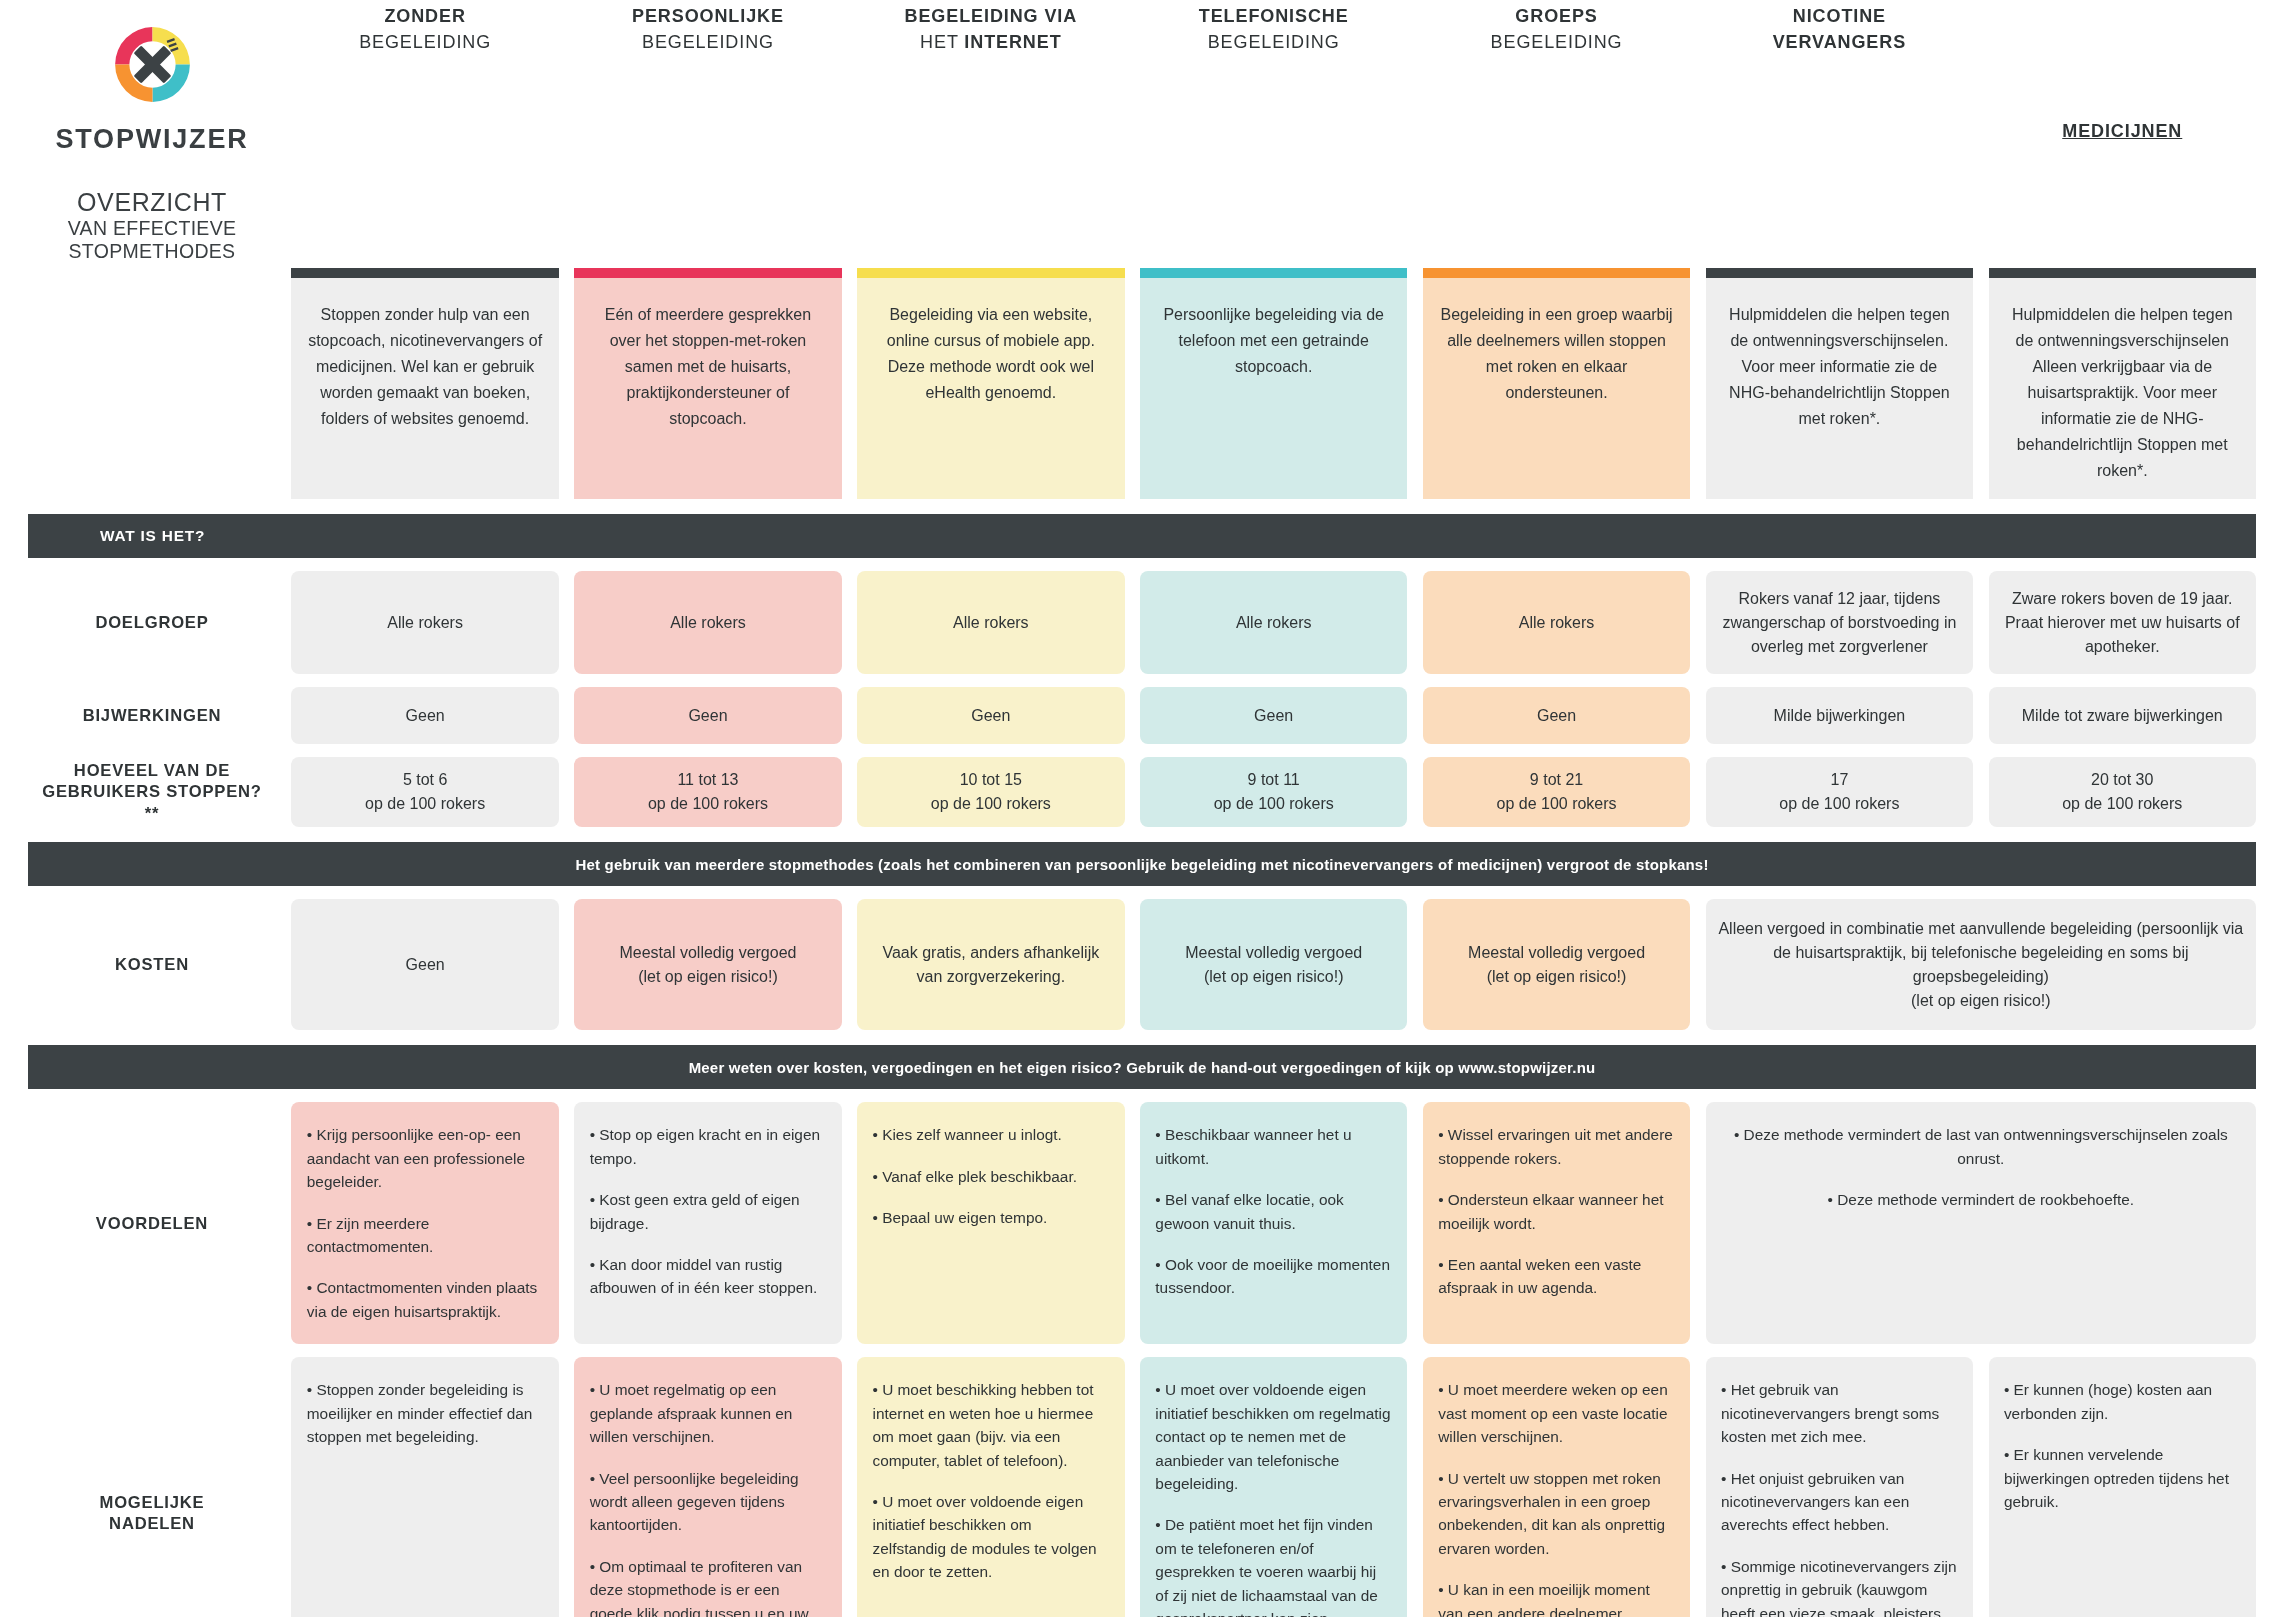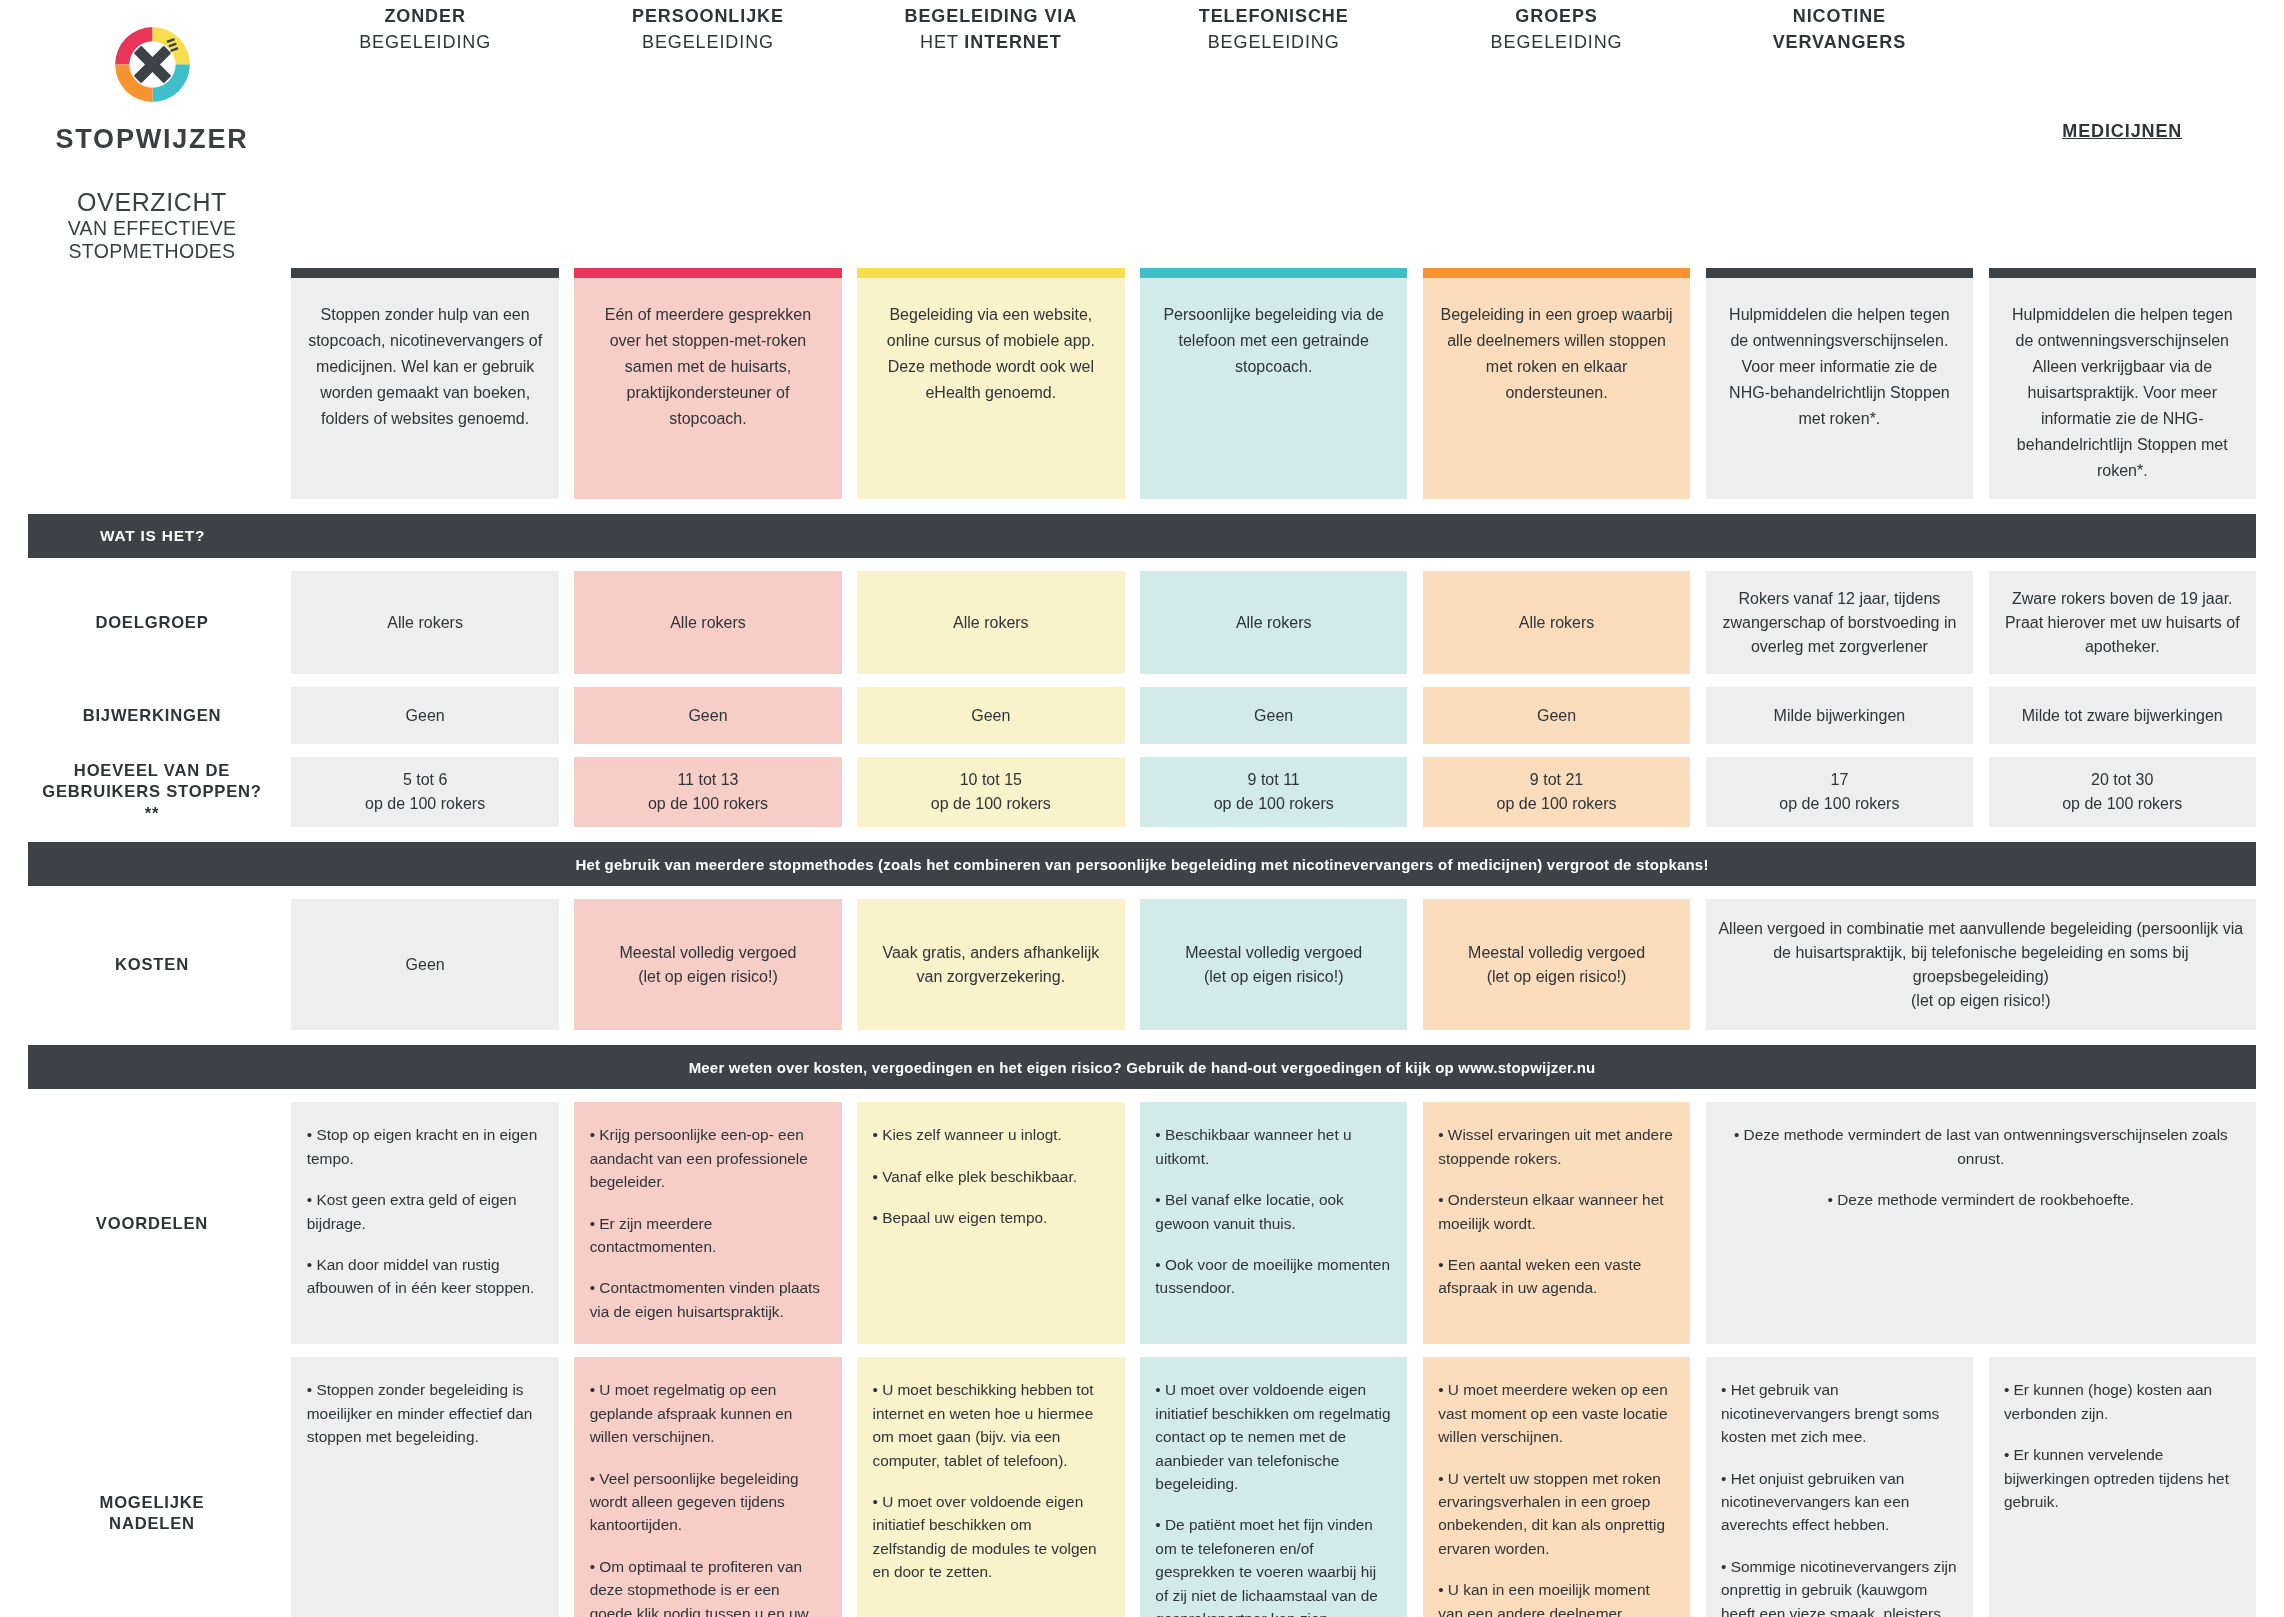--- a/index.html
+++ b/index.html
@@ -64,21 +64,21 @@
   
   .datarow{margin-top:13px;align-items:stretch;}
   .rowlabel{
     display:flex;align-items:center;justify-content:center;text-align:center;
     font-size:16.6px;font-weight:bold;letter-spacing:0.8px;line-height:1.3;color:#2f3436;
     padding:0 7px;box-sizing:border-box;
   }
   .cell{
     display:flex;align-items:center;justify-content:center;text-align:center;
     font-size:16px;line-height:1.5;color:#2f3436;
-    padding:10.6px 10.6px;box-sizing:border-box;
+    padding:10.6px 10.6px;box-sizing:border-box;border-radius:8px;
   }
   .cell.tall{min-height:103px;}
   .cell.mid{min-height:57px;}
   .cell.num{min-height:61px;}
   .cell.kosten{min-height:131px;}
   .cell.bullets{
     align-items:flex-start;justify-content:flex-start;text-align:left;
     padding:21px 15.4px;font-size:15.4px;line-height:1.52;
   }
   .cell.bullets.centered{align-items:flex-start;justify-content:center;text-align:center;}
@@ -270,32 +270,32 @@
     <div class="cell kosten" style="background:#fbdcbc;white-space:pre-line">Meestal volledig vergoed
 (let op eigen risico!)</div>
     <div class="cell kosten span2" style="background:#eeeeee;white-space:pre-line">Alleen vergoed in combinatie met aanvullende begeleiding (persoonlijk via de huisartspraktijk, bij telefonische begeleiding en soms bij groepsbegeleiding)
 (let op eigen risico!)</div>
   </div>
 
   <div class="banner center">Meer weten over kosten, vergoedingen en het eigen risico? Gebruik de hand-out vergoedingen of kijk op www.stopwijzer.nu</div>
 
   <div class="grid datarow">
     <div class="rowlabel">VOORDELEN</div>
+    <div class="cell bullets voordelen" style="background:#f7cdc8">
+        <div>
+      <p class="bul">• Krijg persoonlijke een-op- een aandacht van een professionele begeleider.</p>
+      <p class="bul">• Er zijn meerdere contactmomenten.</p>
+      <p class="bul">• Contactmomenten vinden plaats via de eigen huisartspraktijk.</p>
+        </div>
+      </div>
     <div class="cell bullets voordelen" style="background:#eeeeee">
         <div>
       <p class="bul">• Stop op eigen kracht en in eigen tempo.</p>
       <p class="bul">• Kost geen extra geld of eigen bijdrage.</p>
       <p class="bul">• Kan door middel van rustig afbouwen of in één keer stoppen.</p>
-        </div>
-      </div>
-    <div class="cell bullets voordelen" style="background:#f7cdc8">
-        <div>
-      <p class="bul">• Krijg persoonlijke een-op- een aandacht van een professionele begeleider.</p>
-      <p class="bul">• Er zijn meerdere contactmomenten.</p>
-      <p class="bul">• Contactmomenten vinden plaats via de eigen huisartspraktijk.</p>
         </div>
       </div>
     <div class="cell bullets voordelen" style="background:#f9f2cb">
         <div>
       <p class="bul">• Kies zelf wanneer u inlogt.</p>
       <p class="bul">• Vanaf elke plek beschikbaar.</p>
       <p class="bul">• Bepaal uw eigen tempo.</p>
         </div>
       </div>
     <div class="cell bullets voordelen" style="background:#d2ebe9">

